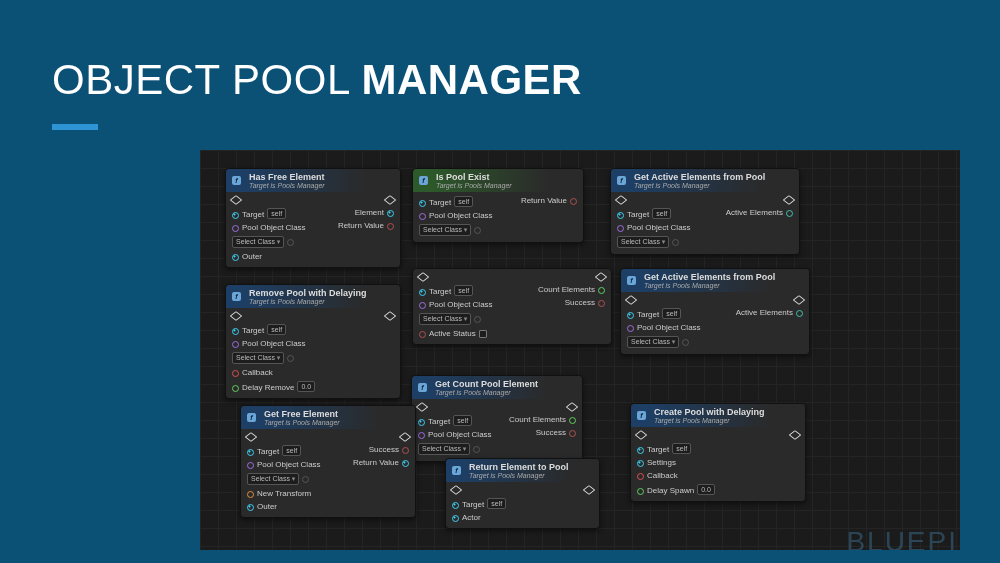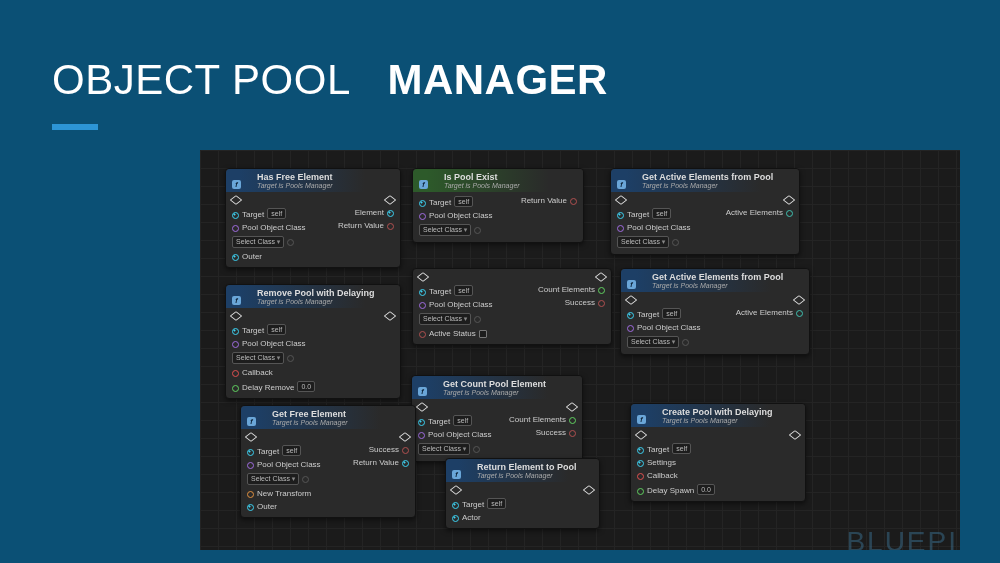--- a/index.html
+++ b/index.html
@@ -13,21 +13,21 @@
   }
   .title {
     position: absolute;
     top: 56px;
     left: 52px;
     font-size: 42px;
     letter-spacing: 0.5px;
     color: #ffffff;
   }
   .title .light { font-weight: 300; }
-  .title .bold { font-weight: 800; margin-left: 26px; }
+  .title .bold { font-weight: 800; }
   .underline {
     position: absolute;
     top: 124px;
     left: 52px;
     width: 46px;
     height: 6px;
     background: #2d95d6;
   }
   .canvas {
     position: absolute;
@@ -56,22 +56,22 @@
     position: absolute;
     background: #2a2a2a;
     border: 1px solid #111;
     border-radius: 4px;
     box-shadow: 0 2px 5px rgba(0,0,0,0.5);
     font-size: 8px;
     color: #ddd;
   }
   .node-head {
     display: flex;
-    align-items: flex-end;
-    gap: 16px;
+    align-items: center;
+    gap: 8px;
     padding: 3px 6px;
     border-radius: 4px 4px 0 0;
     background: linear-gradient(to right, #1d3f66, #1d3f66 8%, #2a2a2a 80%);
   }
   .node-head.green {
     background: linear-gradient(to right, #2d5a2a, #2d5a2a 8%, #2a2a2a 80%);
   }
   .node-head-icon {
     width: 9px; height: 9px;
     background: #6aa6d8;

